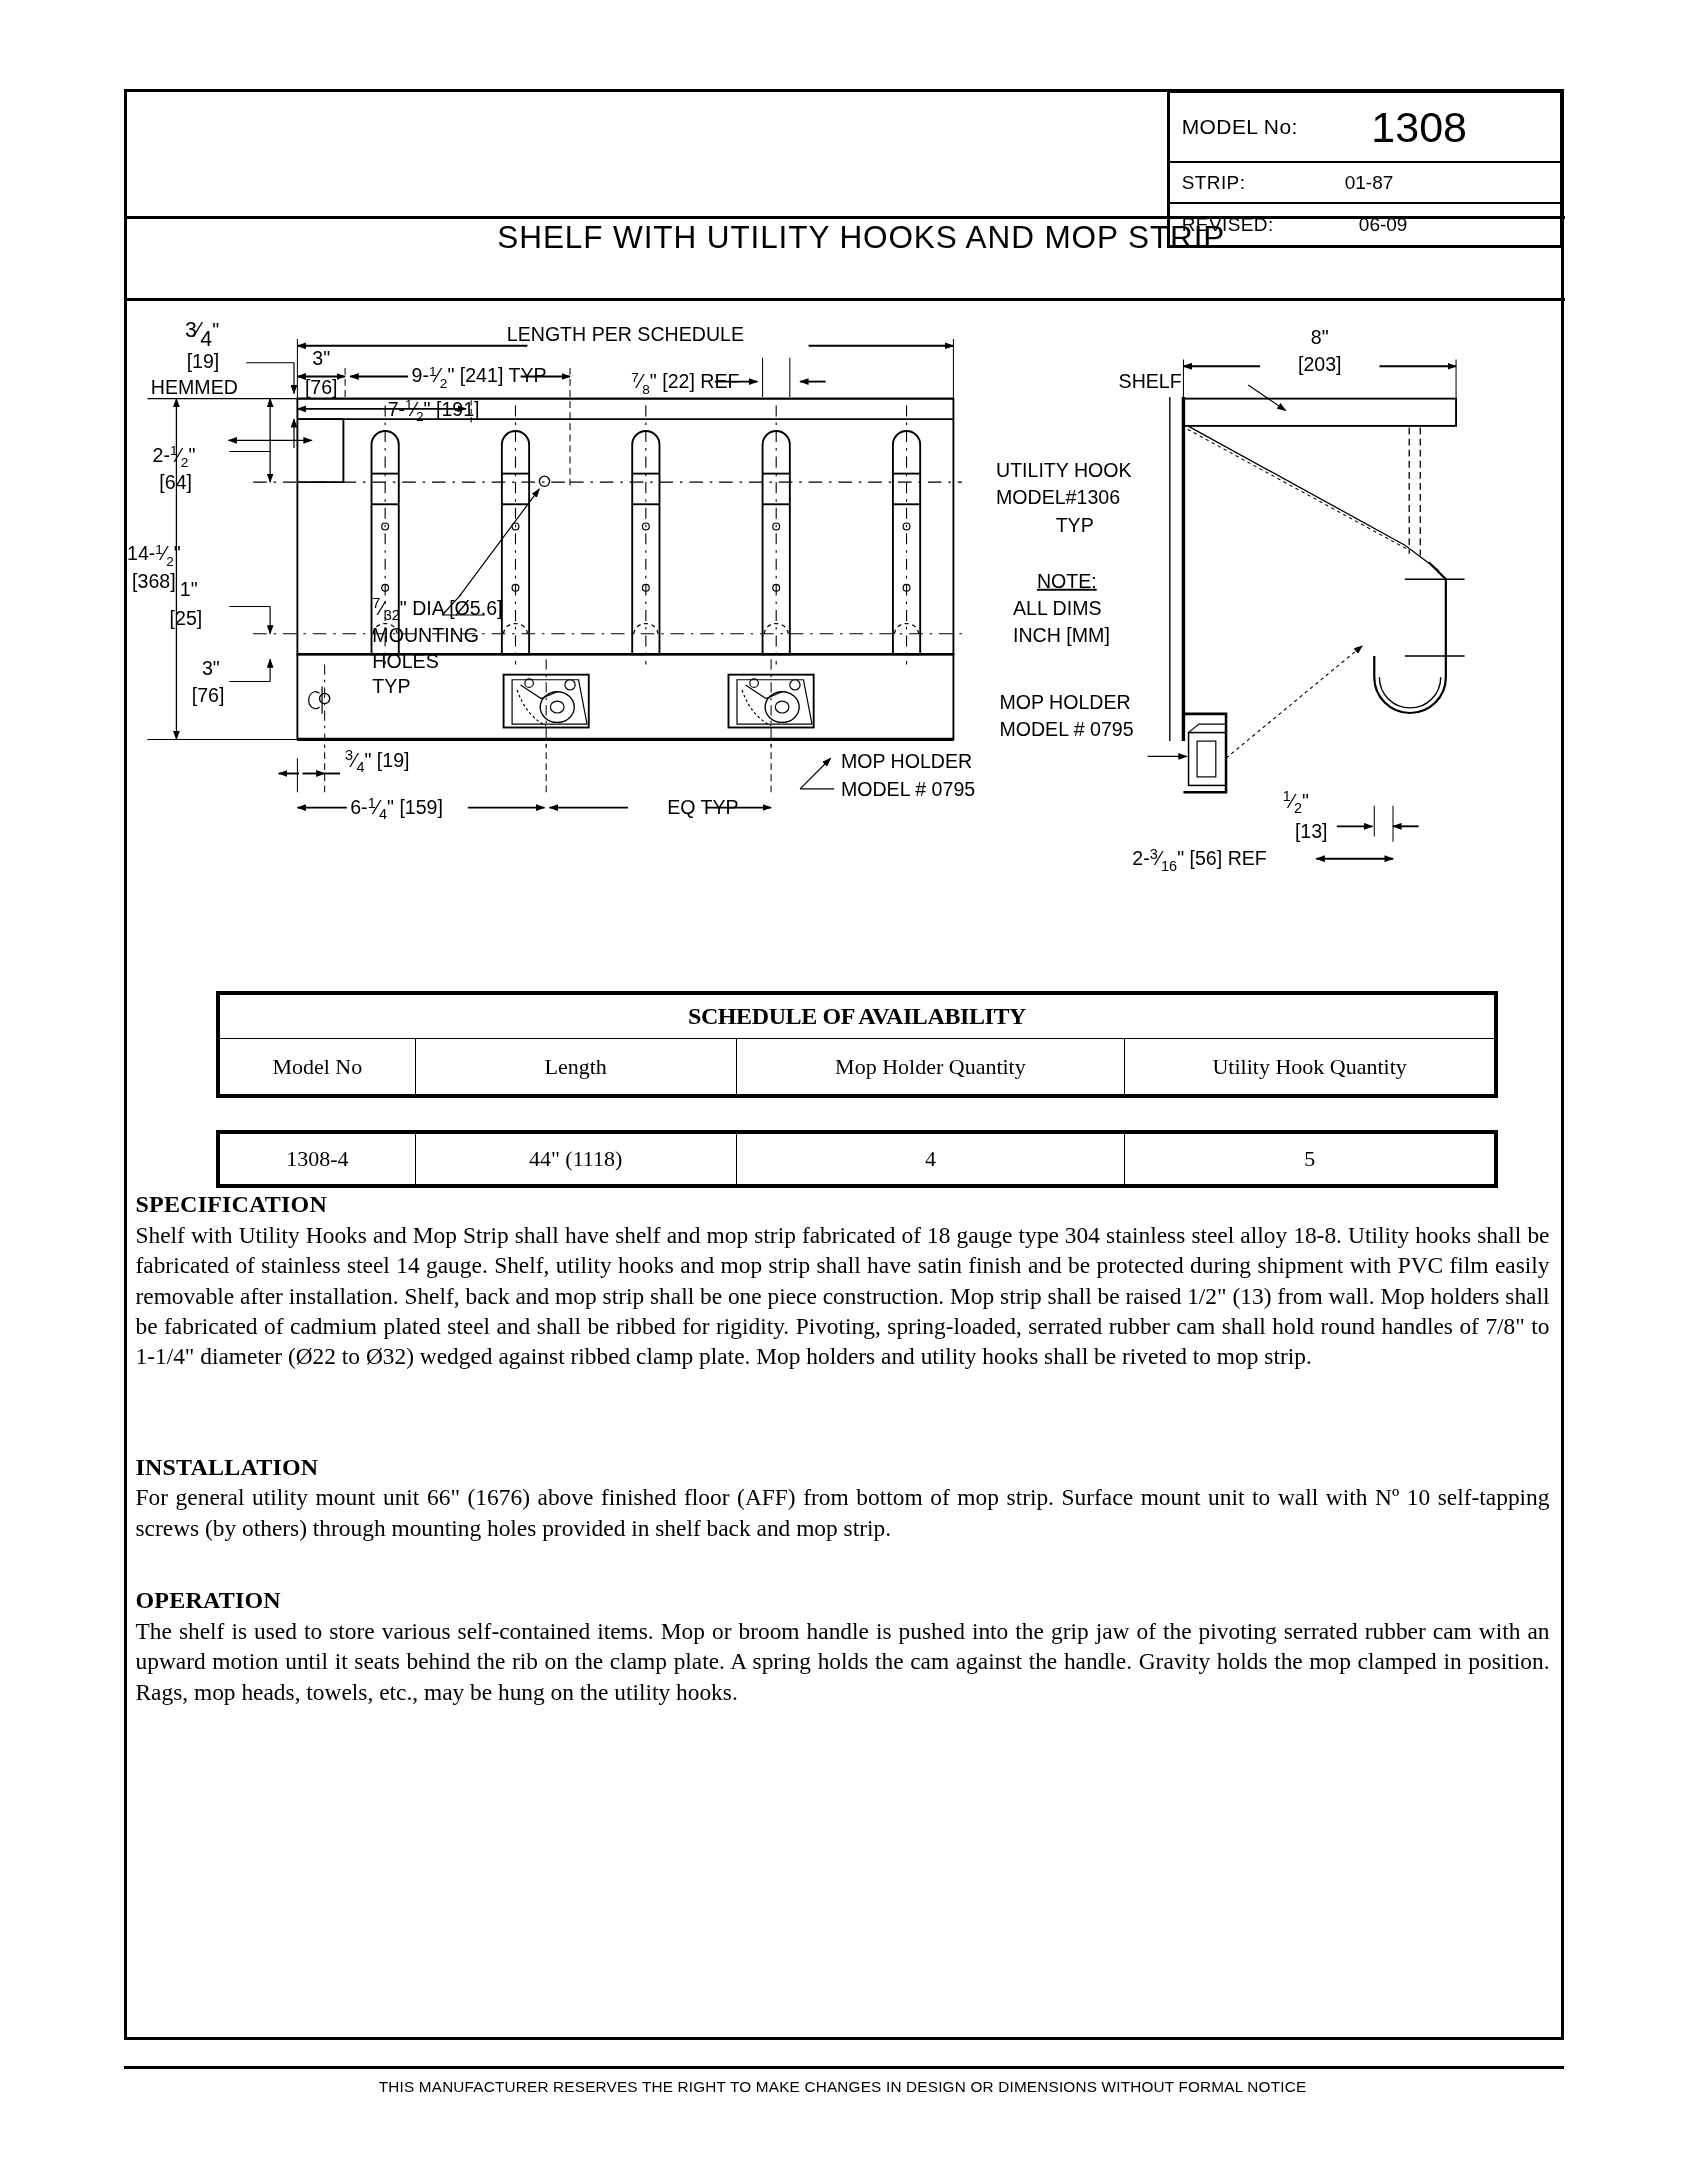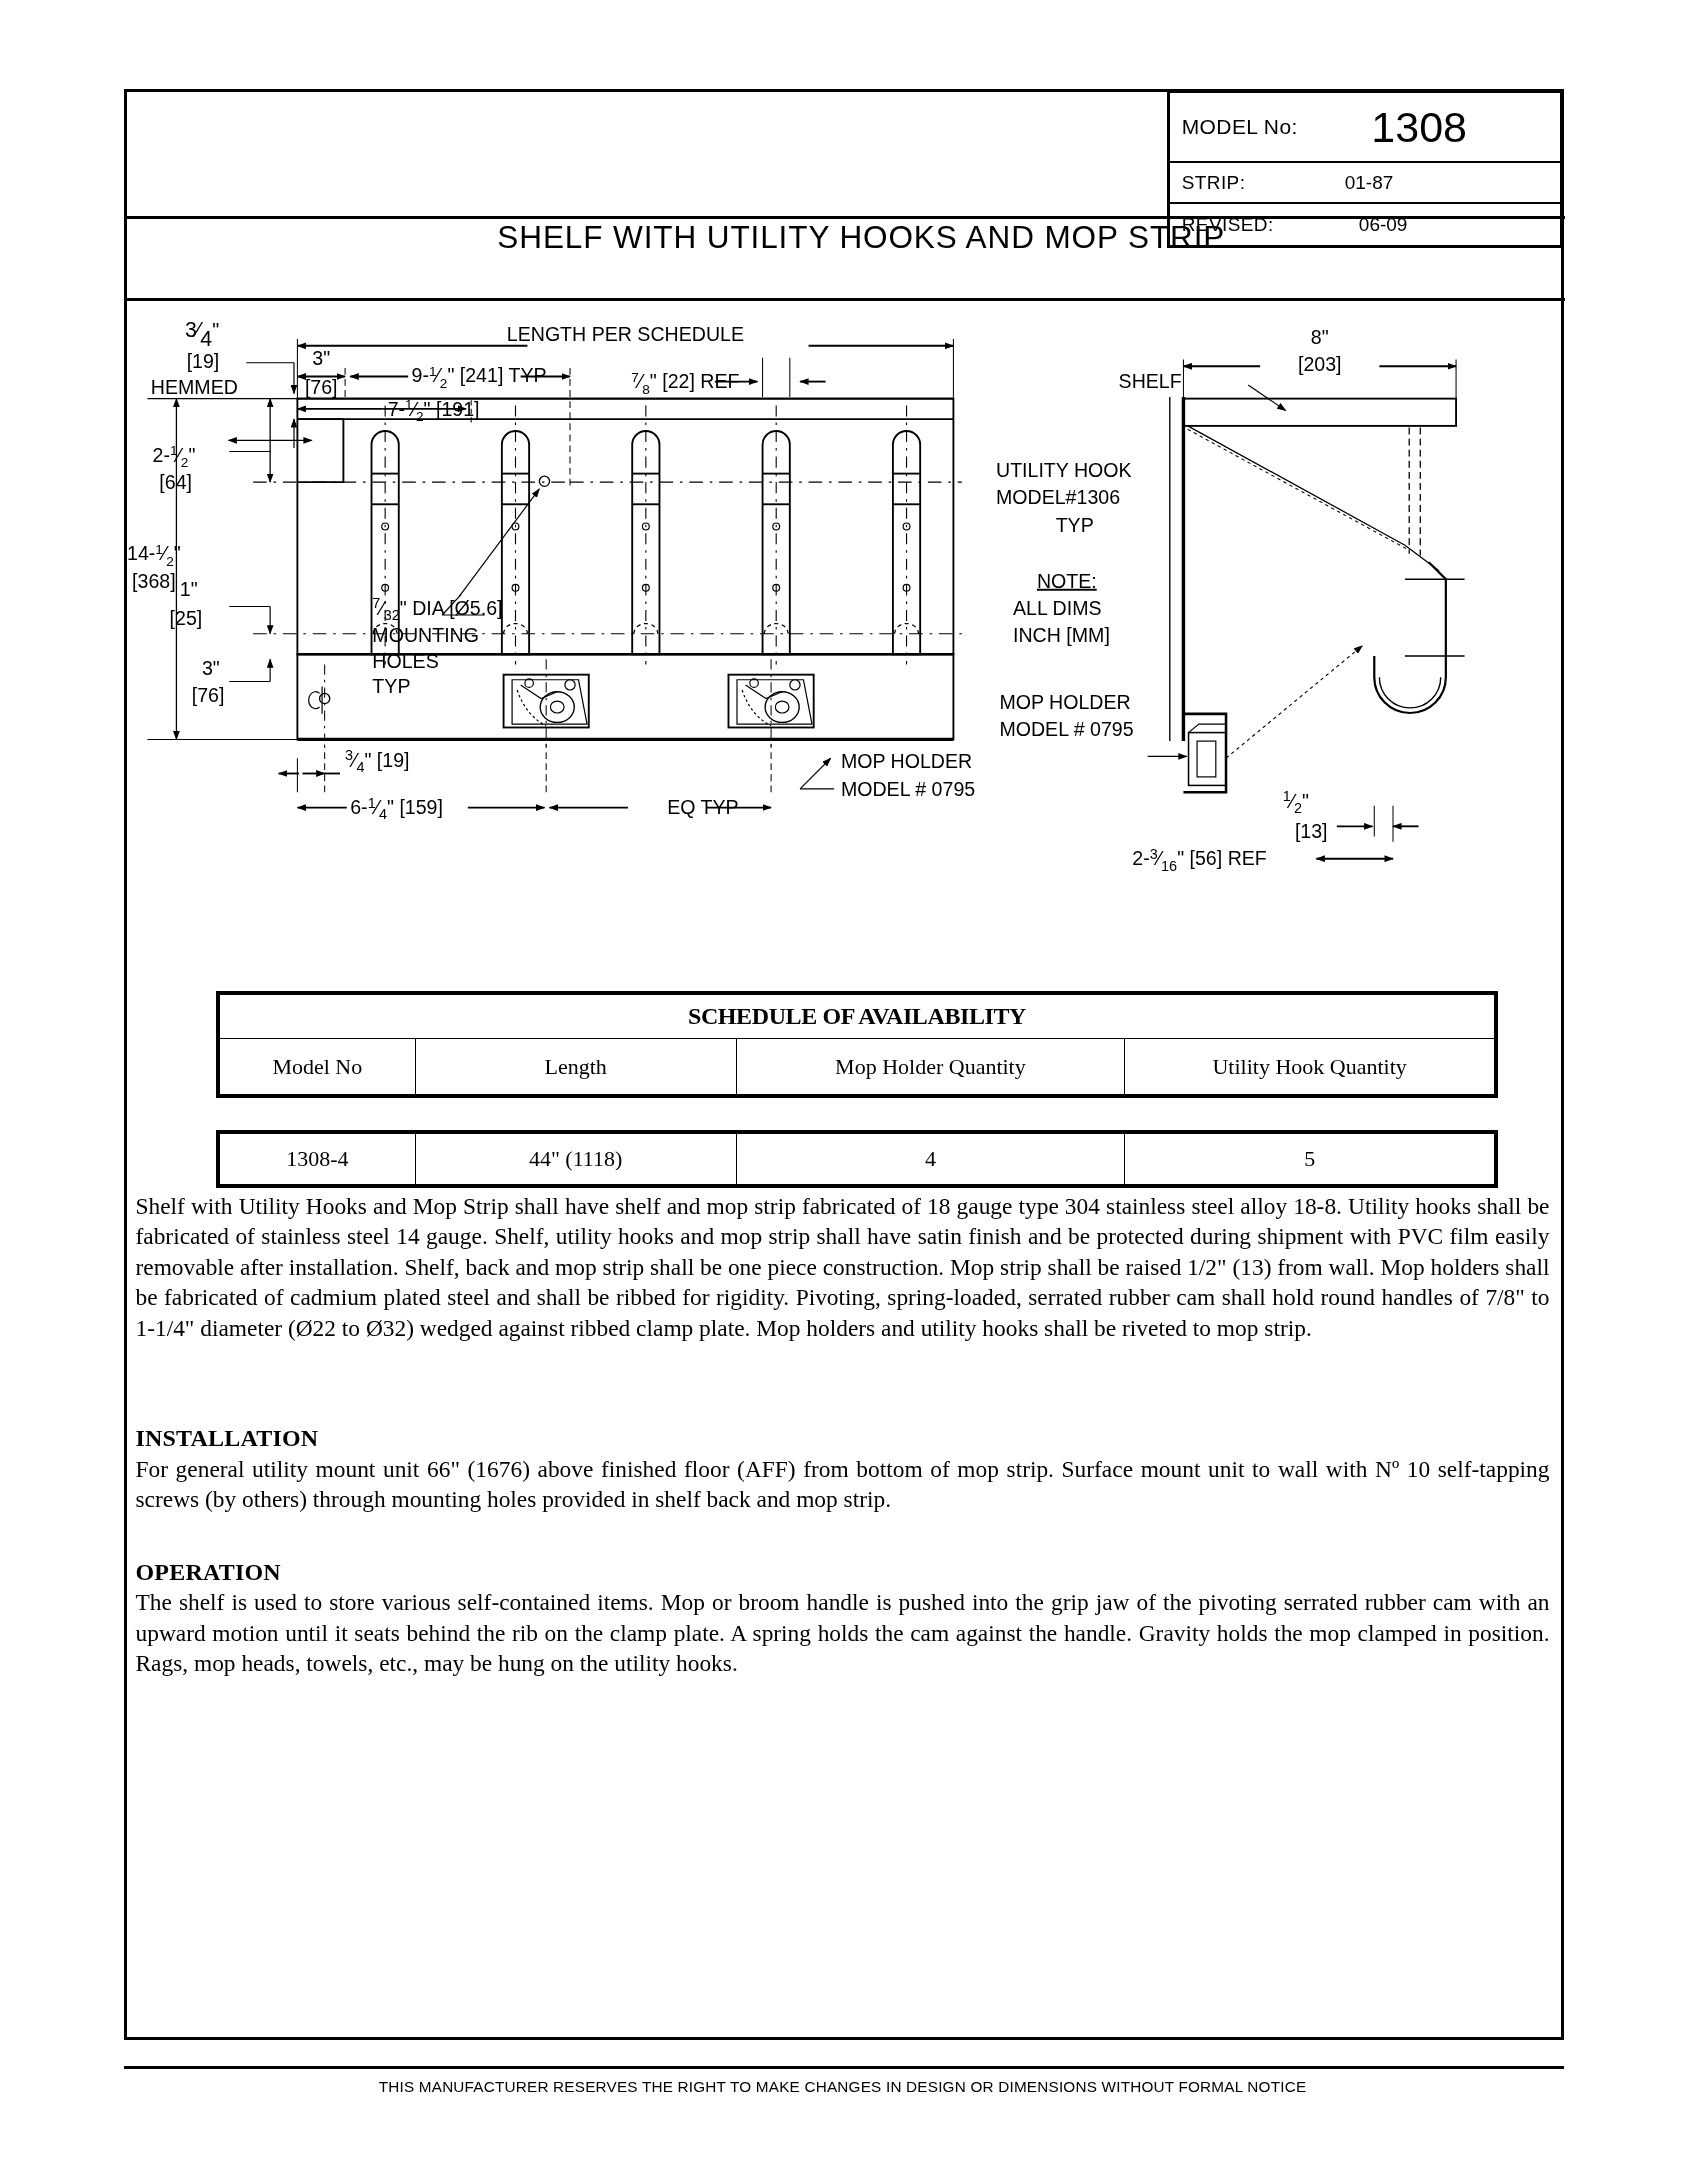--- a/index.html
+++ b/index.html
@@ -368,20 +368,21 @@
           <td class="c1">44" (1118)</td>
           <td class="c2">4</td>
           <td class="c3">5</td>
         </tr>
       </tbody>
         </table>
     </div>
 
     <div class="prose">
       <div>
+        <p class="hd">SPECIFICATION</p>
         <p class="bd">Shelf with Utility Hooks and Mop Strip shall have shelf and mop strip fabricated of 18 gauge type 304 stainless steel alloy 18-8.  Utility hooks shall be fabricated of stainless steel 14 gauge.  Shelf, utility hooks and mop strip shall have satin finish and be protected during shipment with PVC film easily removable after installation. Shelf, back and mop strip shall be one piece construction.  Mop strip shall be raised 1/2" (13) from wall. Mop holders shall be fabricated of cadmium plated steel and shall be ribbed for rigidity. Pivoting, spring-loaded, serrated rubber cam shall hold round handles of 7/8" to 1-1/4" diameter (Ø22 to Ø32) wedged against ribbed clamp plate.  Mop holders and utility hooks shall be riveted to mop strip.</p>
       </div>
       <div class="sec-install">
         <p class="hd">INSTALLATION</p>
         <p class="bd">For general utility mount unit 66" (1676) above finished floor (AFF) from bottom of mop strip. Surface mount unit to wall with Nº 10 self-tapping screws (by others) through mounting holes provided in shelf back and mop strip.</p>
       </div>
       <div class="sec-oper">
         <p class="hd">OPERATION</p>
         <p class="bd">The shelf is used to store various self-contained items. Mop or broom handle is pushed into the grip jaw of the pivoting serrated rubber cam with an upward motion until it seats behind the rib on the clamp plate. A spring holds the cam against the handle. Gravity holds the mop clamped in position.  Rags, mop heads, towels, etc., may be hung on the utility hooks.</p>
       </div>

